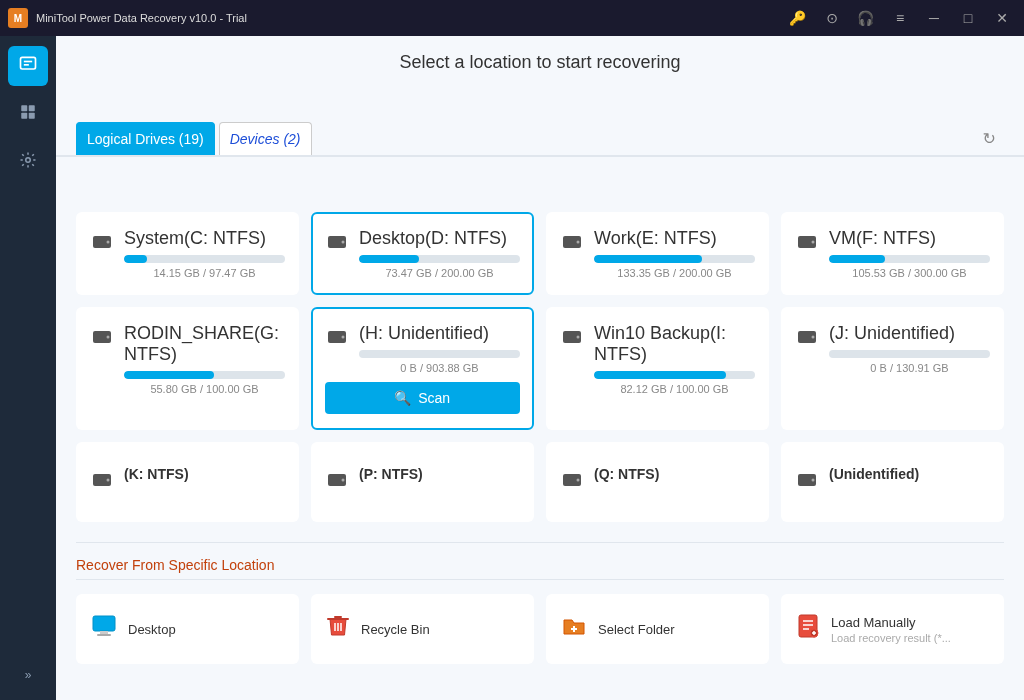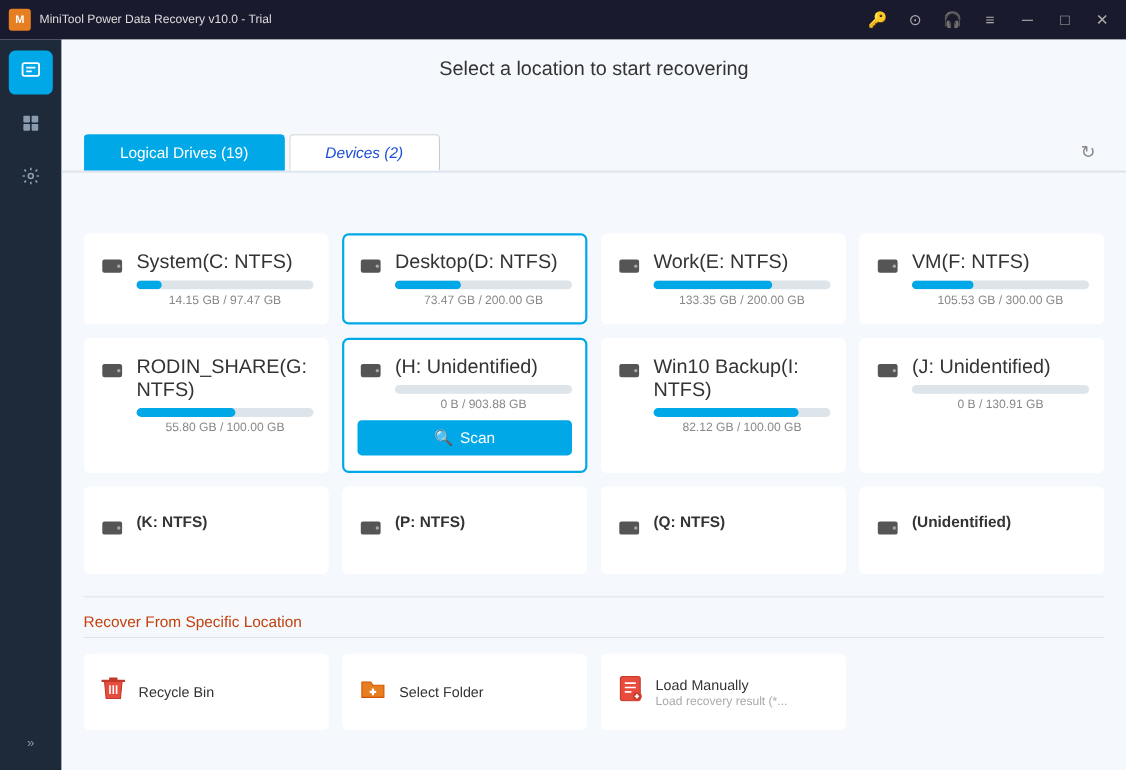--- a/index.html
+++ b/index.html
@@ -69,21 +69,21 @@
 
     
     .tabs-row {
       display: flex;
       align-items: center;
       padding: 0 20px;
       border-bottom: 2px solid #e0e6ed;
       position: relative;
     }
     .tab {
-      padding: 8px 32px;
+      padding: 8px 10px;
       cursor: pointer;
       border-radius: 4px 4px 0 0;
       font-size: 14px;
       color: #555;
       border: 1px solid transparent;
       border-bottom: none;
       margin-right: 4px;
       text-align: right;
     }
     .tab.active {
@@ -457,20 +457,32 @@
         </div>
 
       </div>
 
       <div class="divider"></div>
 
       <div class="specific-section">
         <div class="specific-title">Recover From Specific Location</div>
         <div class="specific-grid">
 
+          <div class="specific-card">
+            <span class="specific-icon">
+              <svg width="24" height="22" viewBox="0 0 24 22" fill="none">
+                <rect x="1" y="1" width="22" height="15" rx="2" fill="#00a8e8" stroke="#0090c8" stroke-width="1"></rect>
+                <rect x="8" y="16" width="8" height="3" fill="#ccc"></rect>
+                <rect x="5" y="19" width="14" height="2" rx="1" fill="#aaa"></rect>
+              </svg>
+            </span>
+            <div>
+              <div class="specific-name">Desktop</div>
+            </div>
+          </div>
 
           <div class="specific-card">
             <span class="specific-icon" style="color:#c0392b">
               <svg width="22" height="24" viewBox="0 0 22 24" fill="none">
                 <path d="M3 5h16l-1.5 16H4.5L3 5z" fill="#e74c3c" stroke="#c0392b" stroke-width="1"></path>
                 <path d="M1 5h20M8 3h6" stroke="#c0392b" stroke-width="2" stroke-linecap="round"></path>
                 <line x1="8" y1="9" x2="8" y2="17" stroke="#fff" stroke-width="1.5"></line>
                 <line x1="11" y1="9" x2="11" y2="17" stroke="#fff" stroke-width="1.5"></line>
                 <line x1="14" y1="9" x2="14" y2="17" stroke="#fff" stroke-width="1.5"></line>
               </svg>

